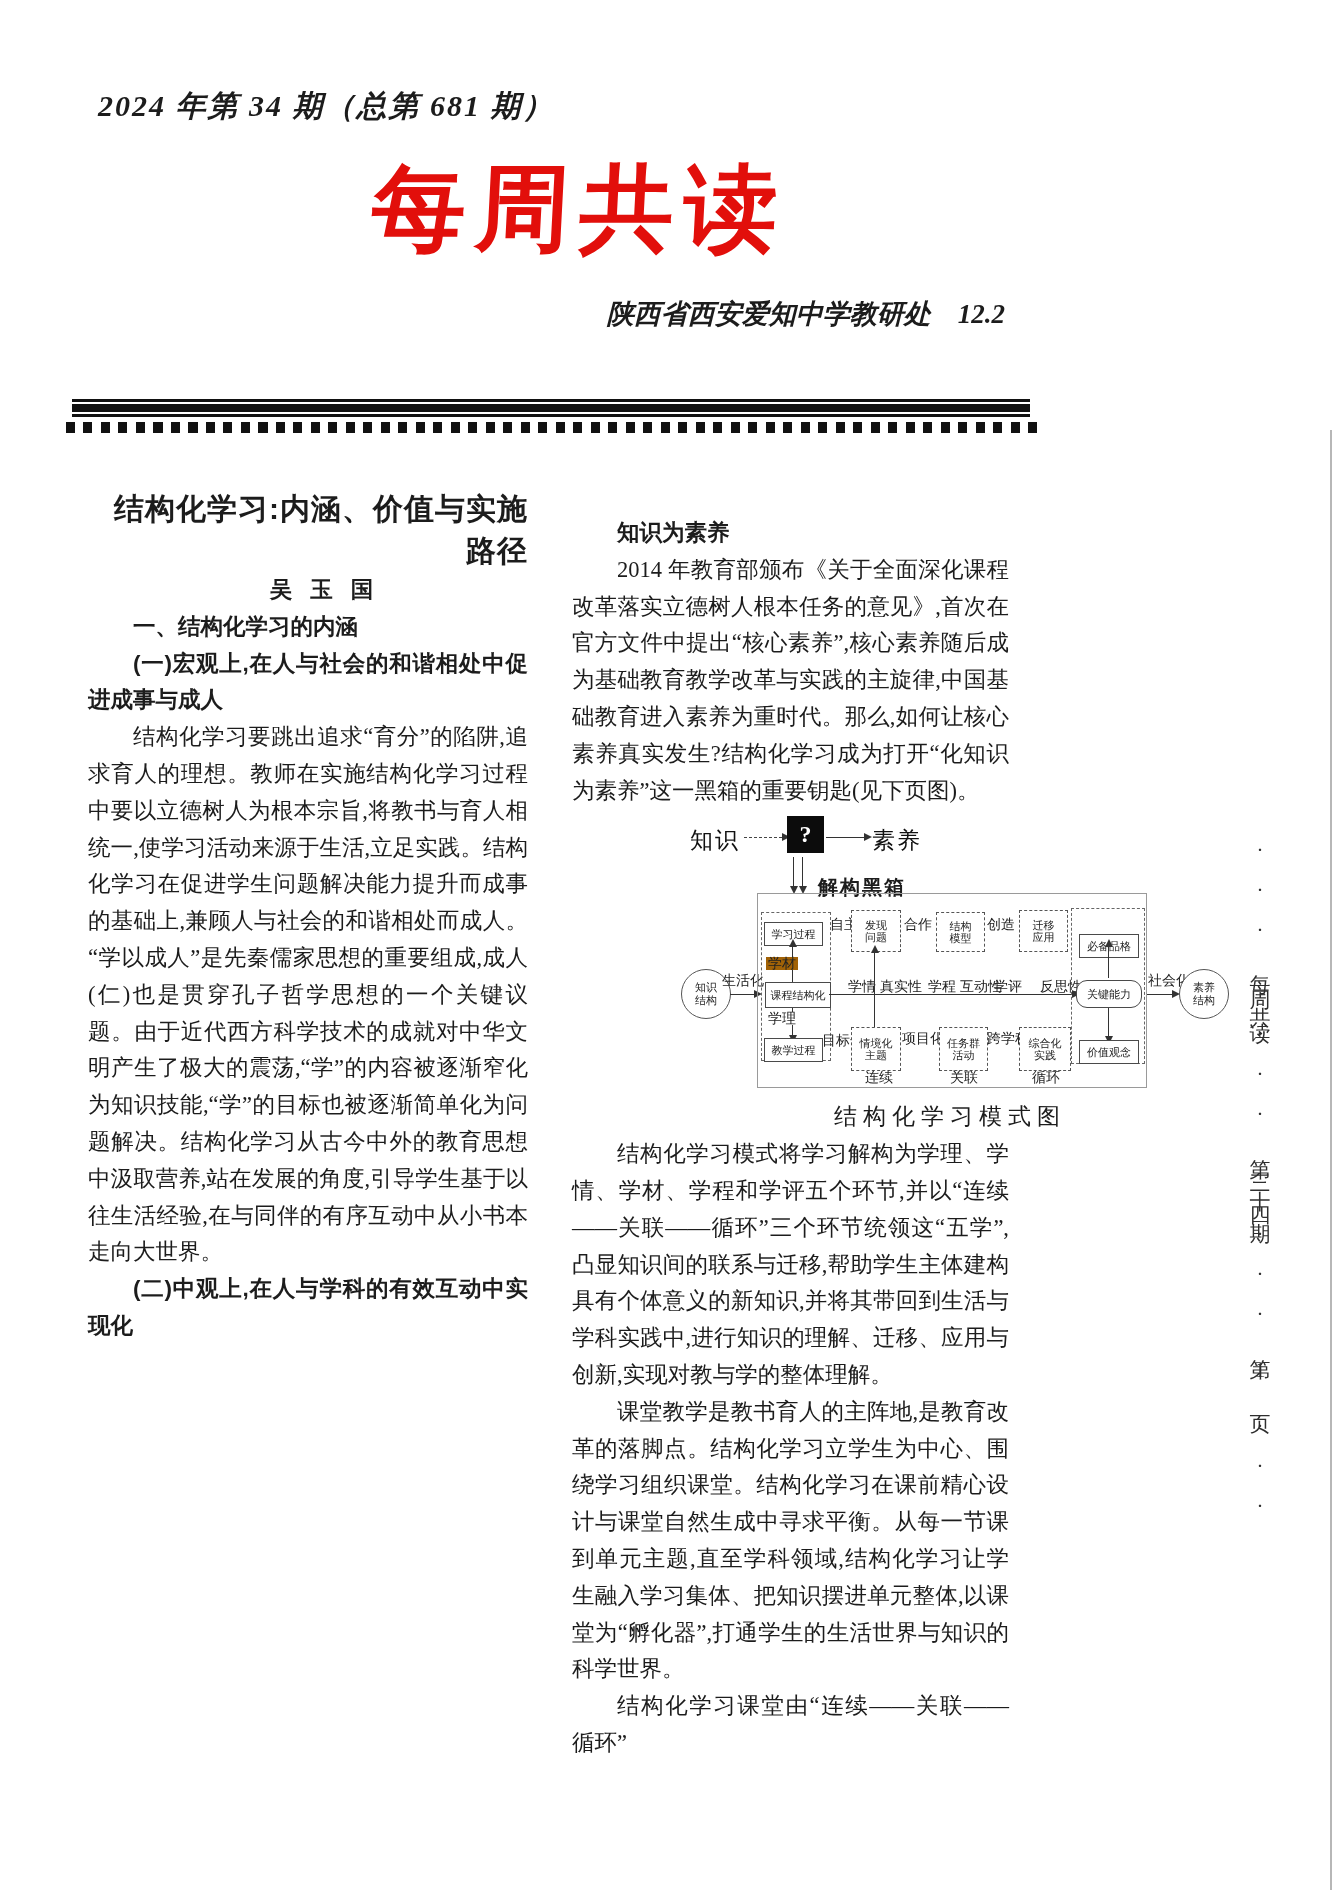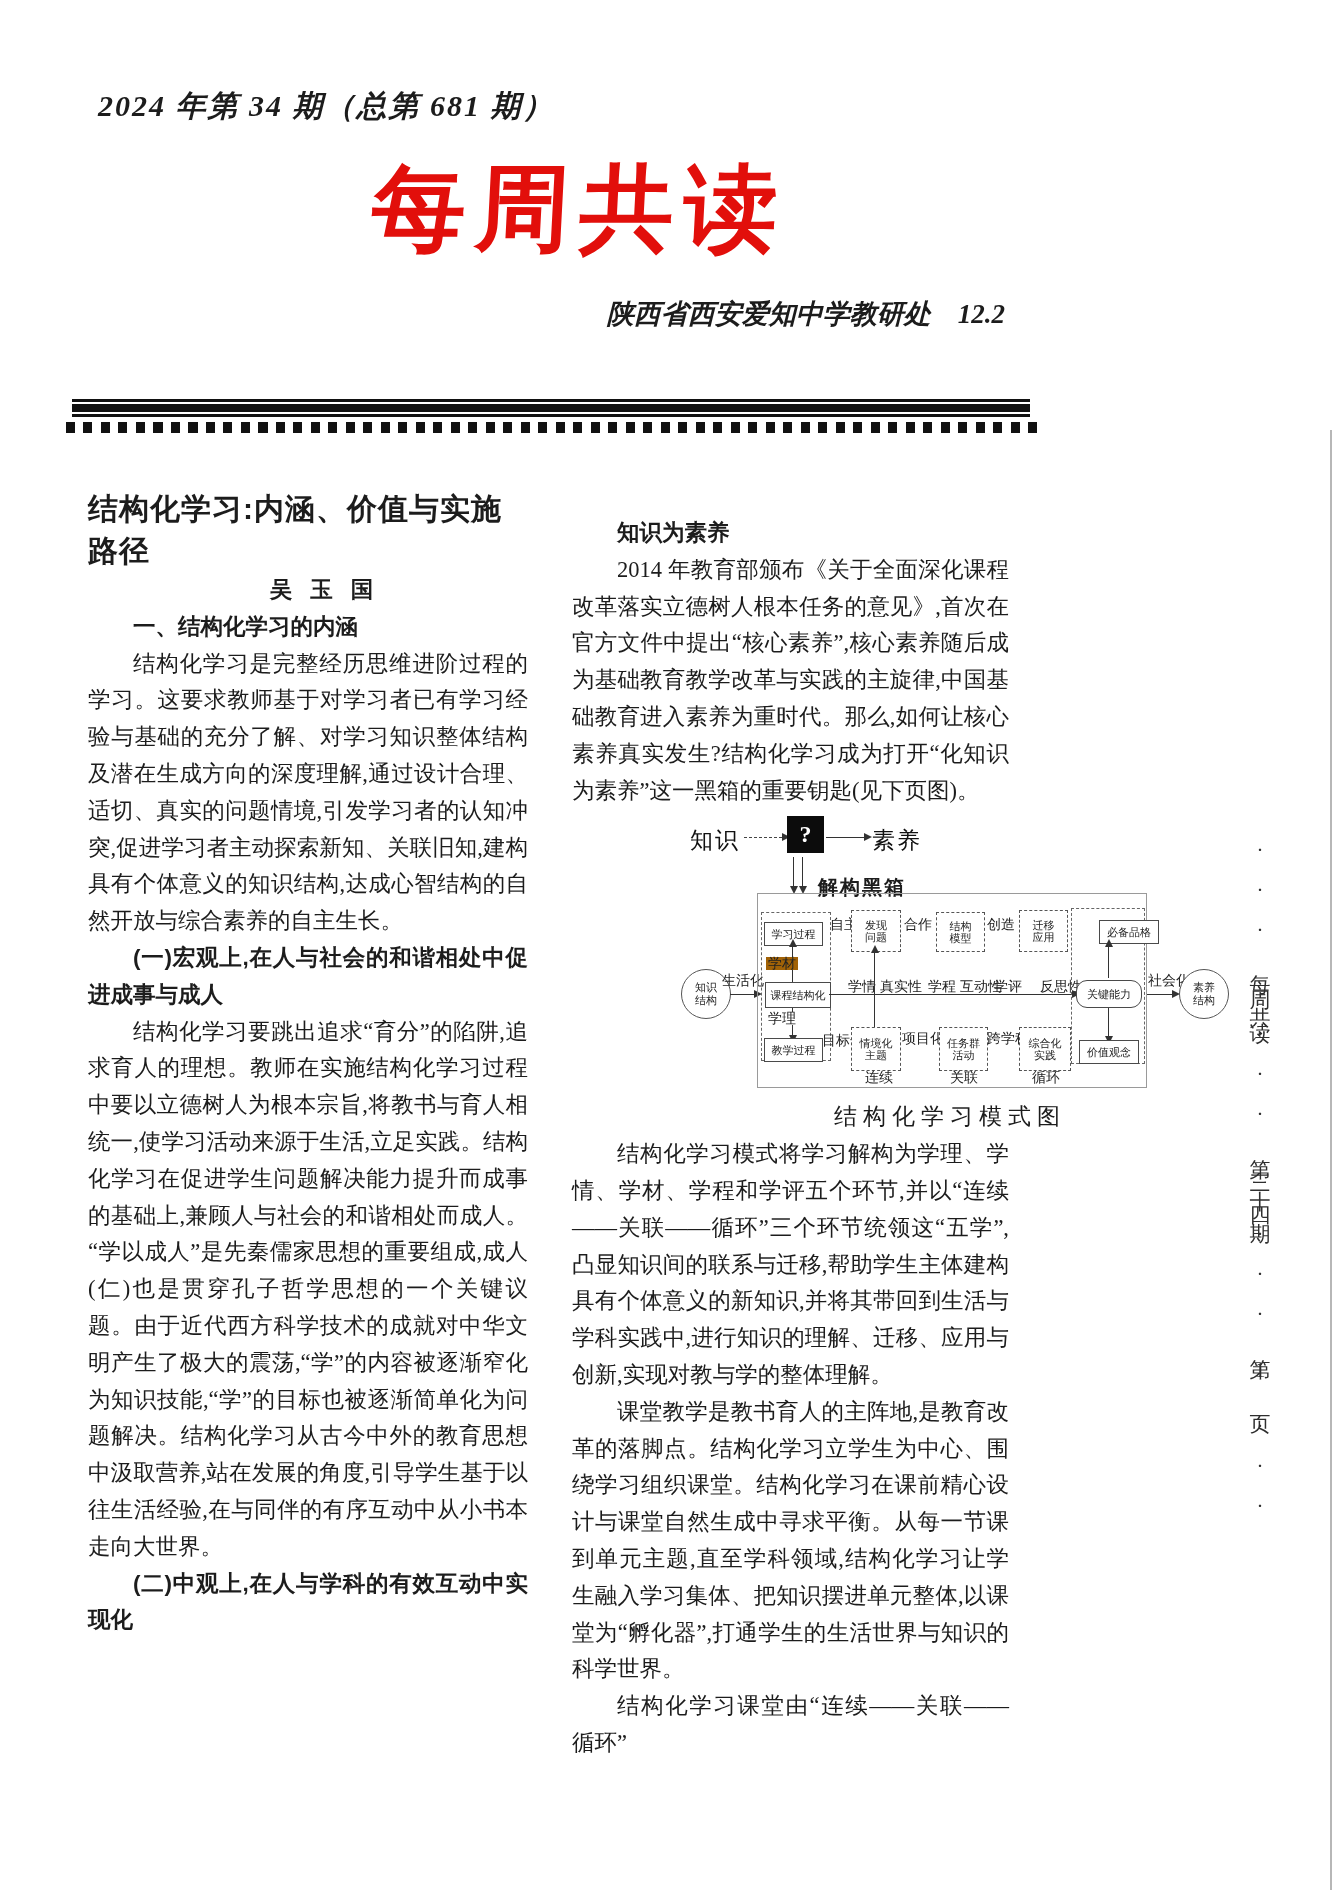--- a/index.html
+++ b/index.html
@@ -39,21 +39,21 @@
     background:repeating-linear-gradient(90deg,#111 0 9px,transparent 9px 17.5px);
   }
   .edge-rule{position:absolute;left:1330px;top:430px;width:2px;height:1460px;background:#b7b7b7;}
 
   
   .col{position:absolute;font-size:22.5px;line-height:36.8px;text-align:justify;}
   .col-left{left:88px;top:488px;width:440px;}
   .col-right{left:572px;top:515px;width:437px;}
   .col p{margin:0;text-indent:2em;}
   .art-title{
-    text-align:left;font-weight:bold;font-size:30px;line-height:42px;
+    text-align:right;font-weight:bold;font-size:30px;line-height:42px;
     font-family:"Liberation Sans","DejaVu Sans",sans-serif;
     text-indent:0;margin:0;letter-spacing:1px;
   }
   .author{text-align:center;text-indent:0;letter-spacing:18px;margin:16px 0 14px 0;font-weight:bold;}
   .h-bold{
     font-weight:bold;font-family:"Liberation Sans","DejaVu Sans",sans-serif;
     text-indent:2em;margin:0;text-align:justify;
   }
   .h-lead{text-indent:0;}
   
@@ -112,21 +112,20 @@
     <div class="r2"></div>
     <div class="r3"></div>
   </div>
   <div class="dot-row"></div>
   <div class="edge-rule"></div>
 
   <div class="col col-left">
     <h1 class="art-title">结构化学习:内涵、价值与实施路径</h1>
     <p class="author">吴玉国</p>
     <p class="h-bold">一、结构化学习的内涵</p>
-    <p>结构化学习是完整经历思维进阶过程的学习。这要求教师基于对学习者已有学习经验与基础的充分了解、对学习知识整体结构及潜在生成方向的深度理解,通过设计合理、适切、真实的问题情境,引发学习者的认知冲突,促进学习者主动探索新知、关联旧知,建构具有个体意义的知识结构,达成心智结构的自然开放与综合素养的自主生长。</p>
     <p class="h-bold">(一)宏观上,在人与社会的和谐相处中促进成事与成人</p>
     <p>结构化学习要跳出追求“育分”的陷阱,追求育人的理想。教师在实施结构化学习过程中要以立德树人为根本宗旨,将教书与育人相统一,使学习活动来源于生活,立足实践。结构化学习在促进学生问题解决能力提升而成事的基础上,兼顾人与社会的和谐相处而成人。“学以成人”是先秦儒家思想的重要组成,成人(仁)也是贯穿孔子哲学思想的一个关键议题。由于近代西方科学技术的成就对中华文明产生了极大的震荡,“学”的内容被逐渐窄化为知识技能,“学”的目标也被逐渐简单化为问题解决。结构化学习从古今中外的教育思想中汲取营养,站在发展的角度,引导学生基于以往生活经验,在与同伴的有序互动中从小书本走向大世界。</p>
     <p class="h-bold">(二)中观上,在人与学科的有效互动中实现化</p>
   </div>
 
   <div class="col col-right">
     <p class="h-bold h-lead">知识为素养</p>
     <p>2014 年教育部颁布《关于全面深化课程改革落实立德树人根本任务的意见》,首次在官方文件中提出“核心素养”,核心素养随后成为基础教育教学改革与实践的主旋律,中国基础教育进入素养为重时代。那么,如何让核心素养真实发生?结构化学习成为打开“化知识为素养”这一黑箱的重要钥匙(见下页图)。</p>
 
     <div class="diagram">
@@ -187,21 +186,21 @@
 活动</div>
         <span class="dlabel" style="left:229px;top:138px;">跨学科</span>
         <div class="dbox dashed" style="left:261px;top:133px;width:50px;height:42px;">综合化
 实践</div>
 
         <span class="dlabel" style="left:105px;top:177px;background:#fff;padding:0 2px;">连续</span>
         <span class="dlabel" style="left:190px;top:177px;background:#fff;padding:0 2px;">关联</span>
         <span class="dlabel" style="left:272px;top:177px;background:#fff;padding:0 2px;">循环</span>
 
         <div class="dcol" style="left:313px;top:14px;width:72px;height:154px;"></div>
-        <div class="dbox" style="left:321px;top:26px;width:58px;height:22px;margin-left:20px;">必备品格</div>
+        <div class="dbox" style="left:321px;top:40px;width:58px;height:22px;">必备品格</div>
         <div class="vline arr-u" style="left:350px;top:52px;height:32px;"></div>
         <div class="dbox" style="left:318px;top:86px;width:64px;height:26px;border-radius:11px;">关键能力</div>
         <div class="vline arr-d" style="left:350px;top:114px;height:29px;"></div>
         <div class="dbox" style="left:321px;top:146px;width:58px;height:22px;">价值观念</div>
       </div>
     </div>
 
     <p class="caption">结构化学习模式图</p>
     <p>结构化学习模式将学习解构为学理、学情、学材、学程和学评五个环节,并以“连续——关联——循环”三个环节统领这“五学”,凸显知识间的联系与迁移,帮助学生主体建构具有个体意义的新知识,并将其带回到生活与学科实践中,进行知识的理解、迁移、应用与创新,实现对教与学的整体理解。</p>
     <p>课堂教学是教书育人的主阵地,是教育改革的落脚点。结构化学习立学生为中心、围绕学习组织课堂。结构化学习在课前精心设计与课堂自然生成中寻求平衡。从每一节课到单元主题,直至学科领域,结构化学习让学生融入学习集体、把知识摆进单元整体,以课堂为“孵化器”,打通学生的生活世界与知识的科学世界。</p>

